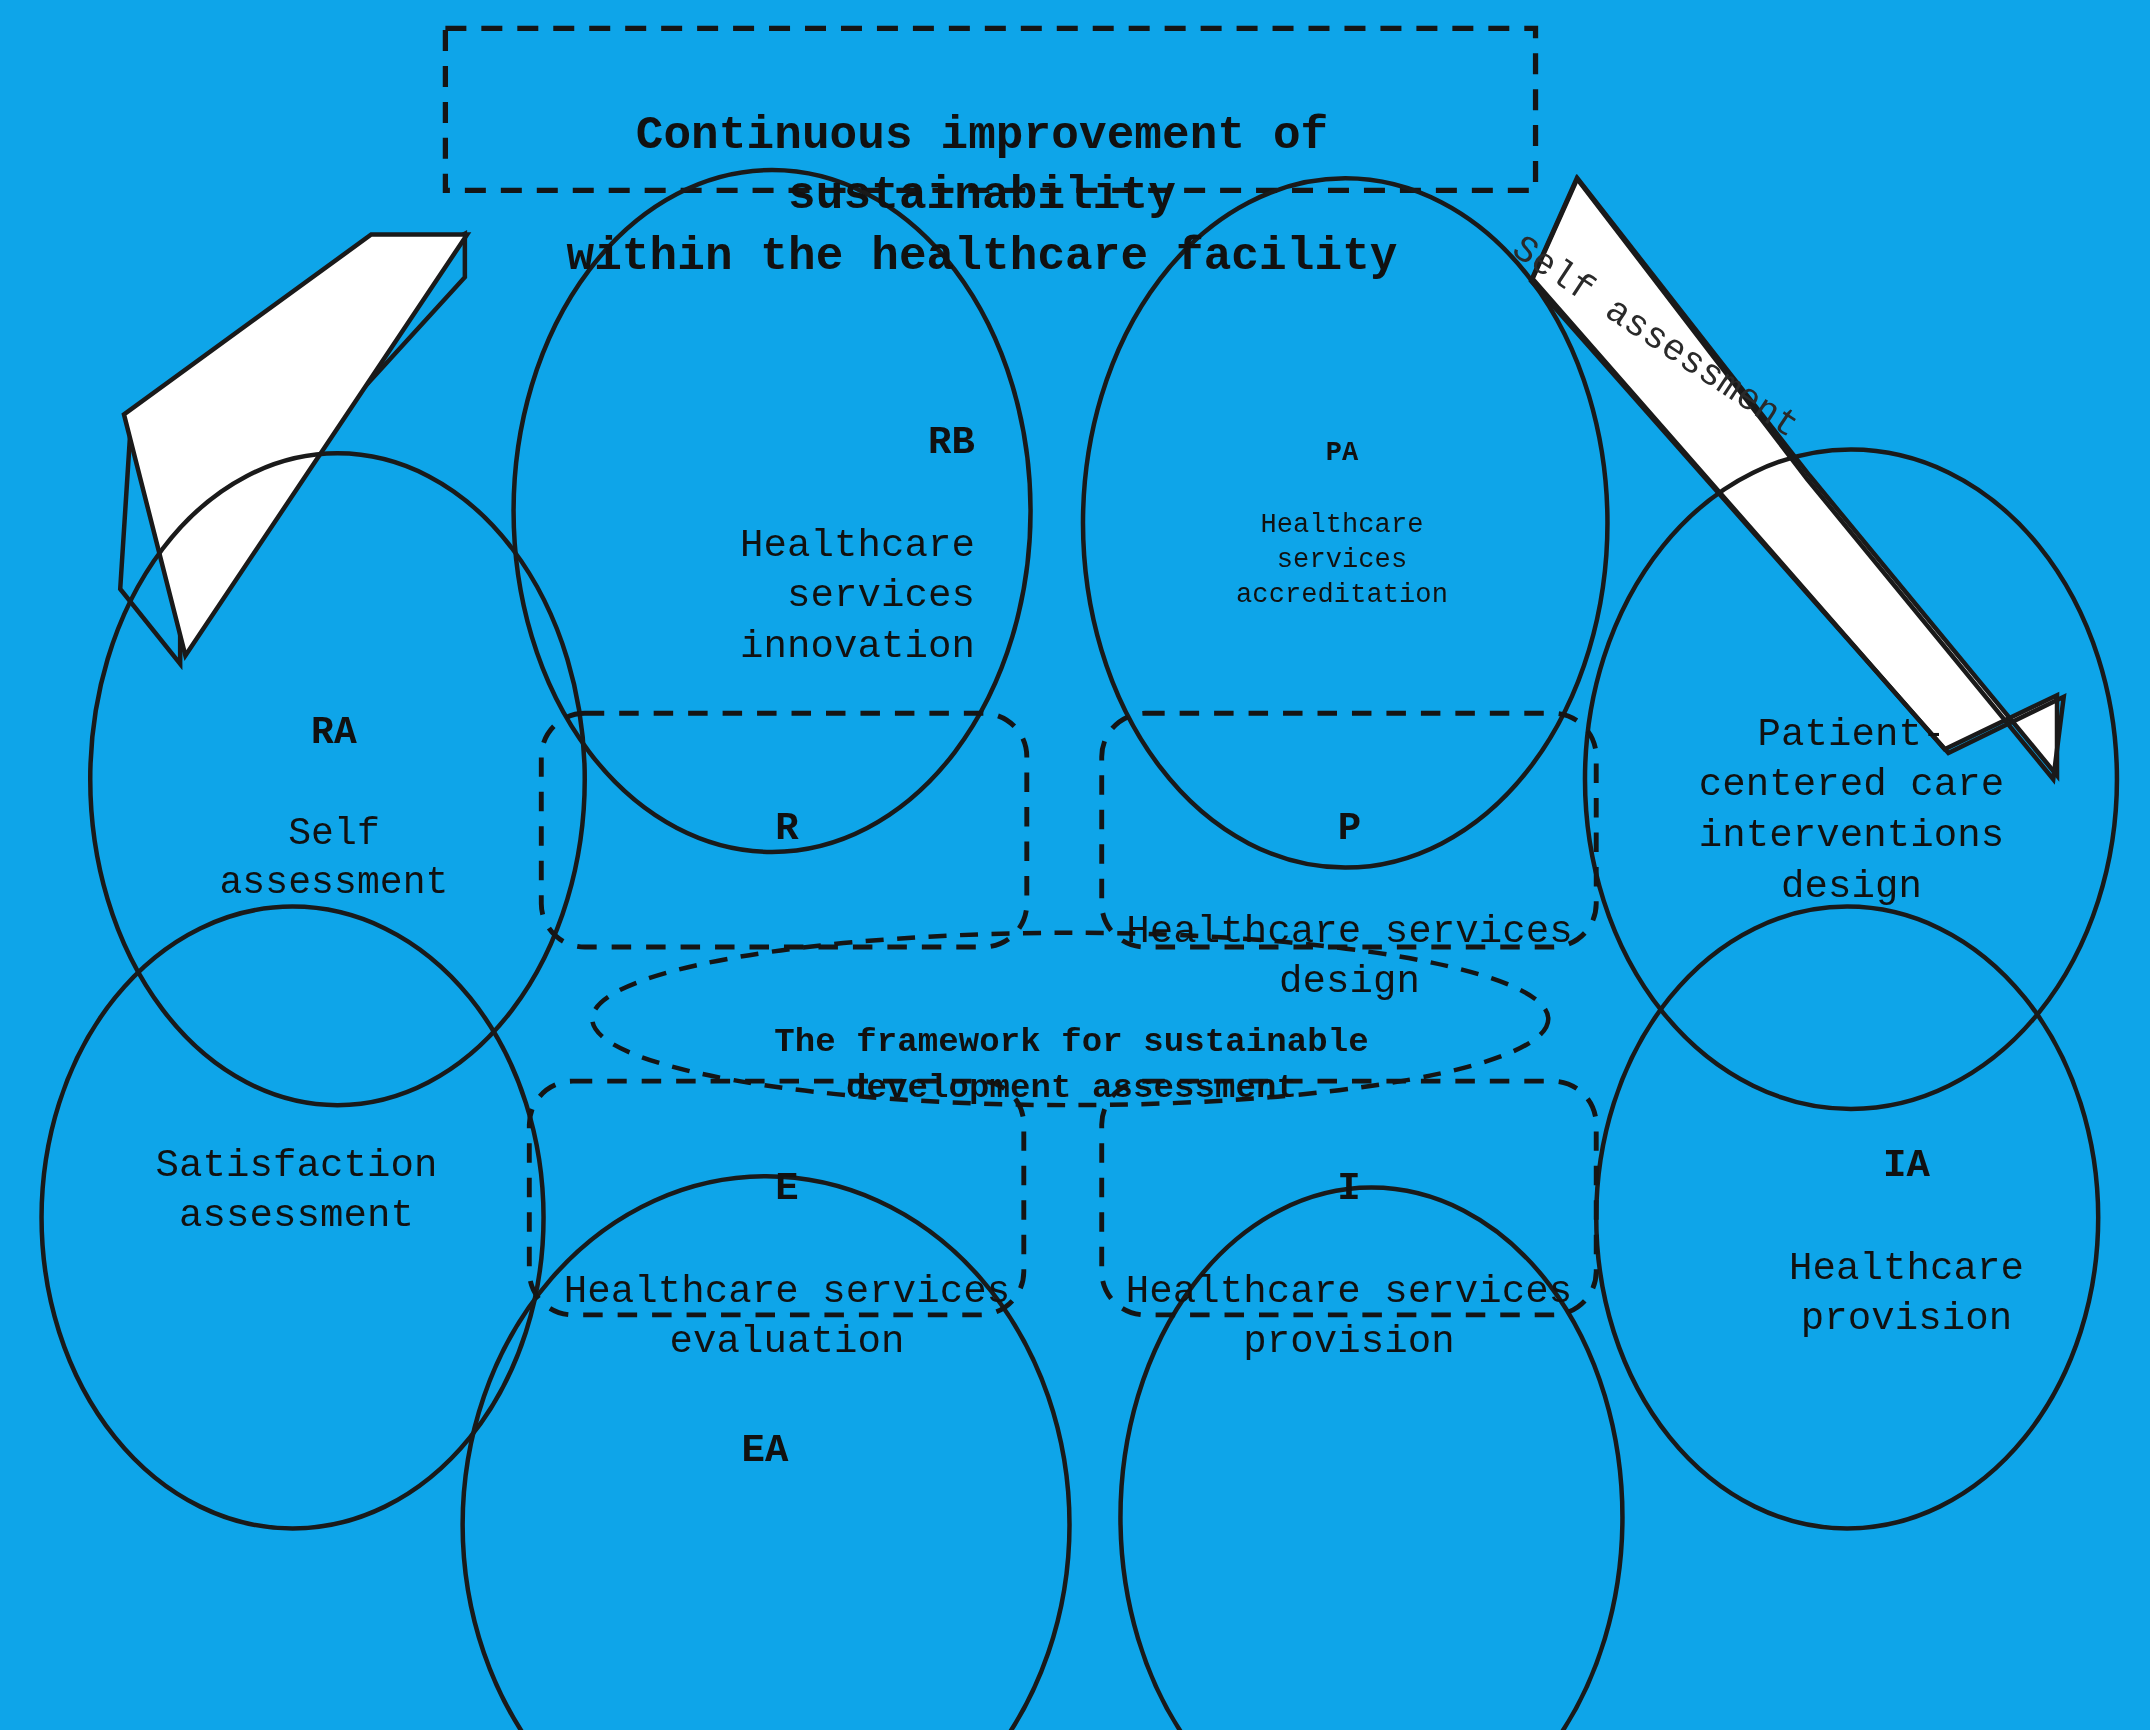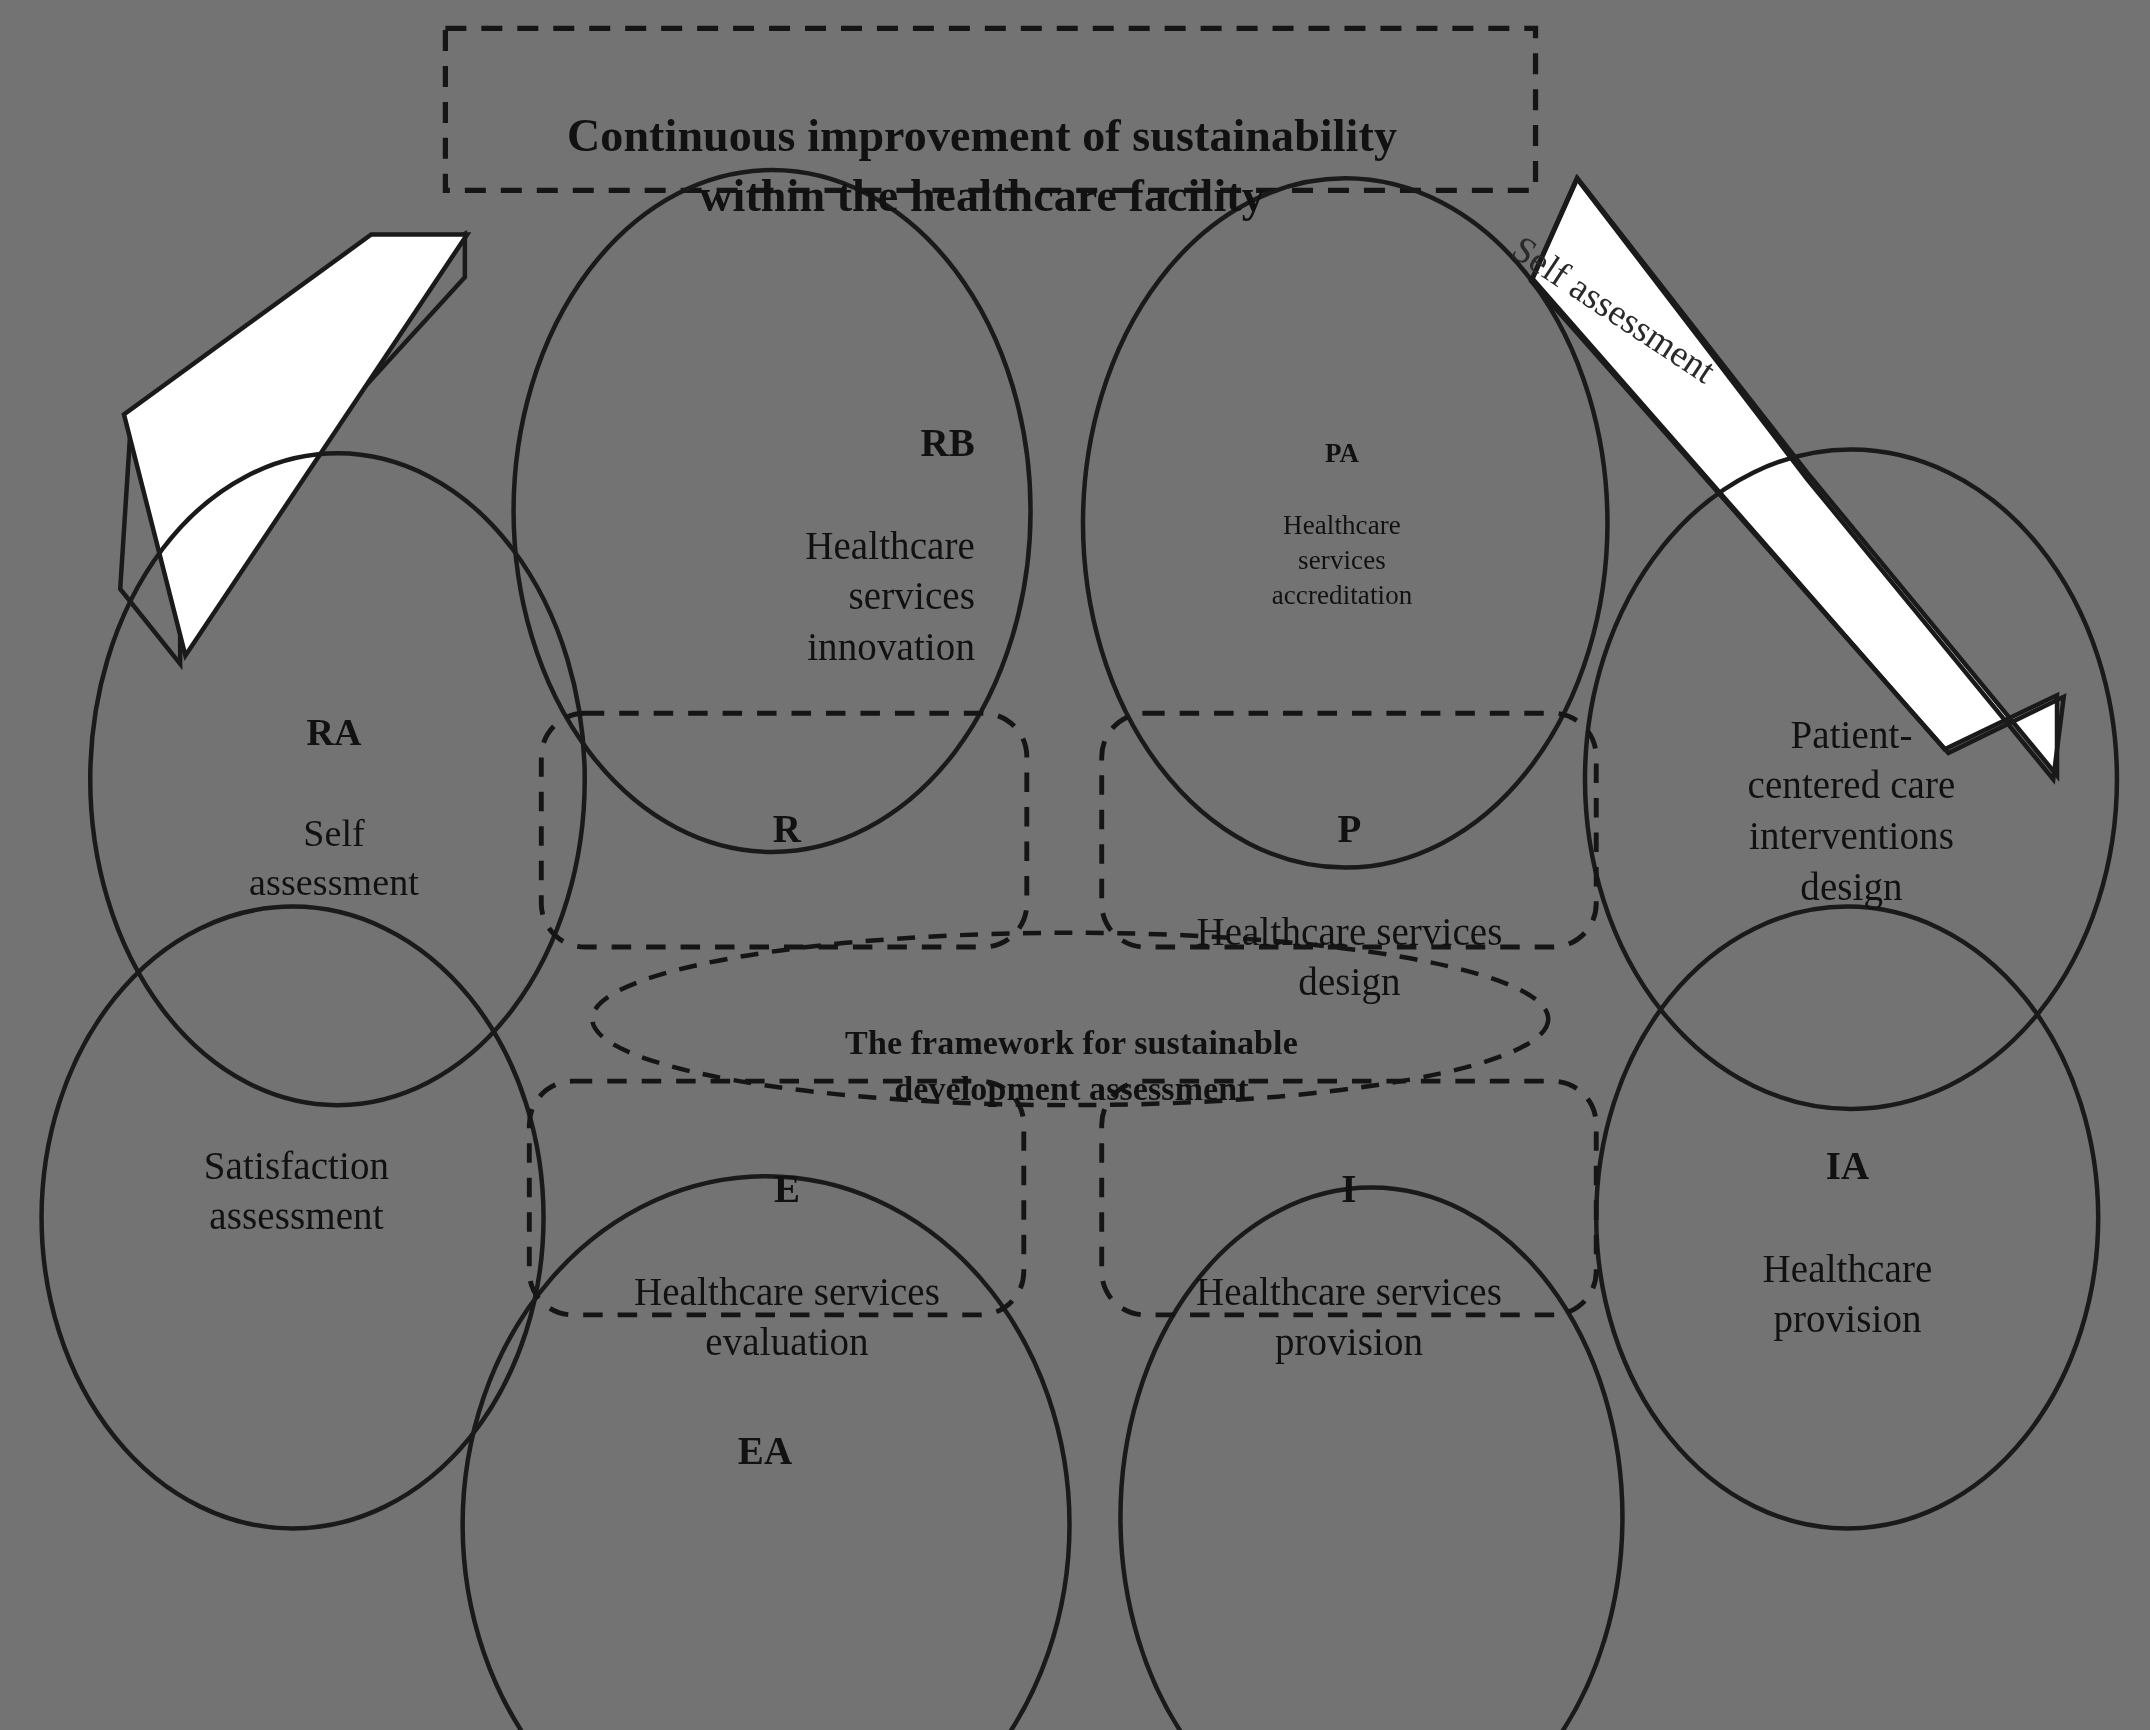--- a/index.html
+++ b/index.html
@@ -4,23 +4,23 @@
 <style>
   html, body {
     margin: 0;
     padding: 0;
     background: #ffffff;
   }
   #stage {
     position: relative;
     width: 2151px;
     height: 1730px;
-    background: #737373;
+    background: #0ea5e9;
     overflow: hidden;
-    font-family: Liberation Serif, serif;
+    font-family: Liberation Mono, monospace;
     color: #000000;
   }
   #vec {
     position: absolute;
     left: 0; top: 0;
     width: 2151px;
     height: 1730px;
   }
   .lbl {
     position: absolute;
@@ -62,21 +62,21 @@
     text-align: left;
     color: #2a2a2a;
   }
 
   
   #rb-text { left: 570px;  top: 367px;  width: 405px; font-size: 39px; text-align: right; }
   #pa-text { left: 1132px; top: 401px;  width: 420px; font-size: 27px; }
   #ra-text { left: 139px;  top: 659px;  width: 390px; font-size: 38px; }
   #pb-text { left: 1634px; top: 659px;  width: 435px; font-size: 39px; }
   #eb-text { left: 94px;  top: 1090px; width: 405px; font-size: 39px; }
-  #ia-text { left: 1645px; top: 1090px; width: 405px; font-size: 39px; }
+  #ia-text { left: 1704px; top: 1090px; width: 405px; font-size: 39px; }
   #ea-text { left: 525px;  top: 1375px; width: 480px; font-size: 39px; }
   #ib-text { left: 1218px; top: 1375px; width: 405px; font-size: 39px; }
 
   
   #r-text { left: 577px;  top: 753px; width: 420px; font-size: 39px; }
   #p-text { left: 1117px; top: 753px; width: 465px; font-size: 39px; }
   #e-text { left: 547px;  top: 1113px; width: 480px; font-size: 39px; }
   #i-text { left: 1109px; top: 1113px; width: 480px; font-size: 39px; }
 </style>
 </head>

